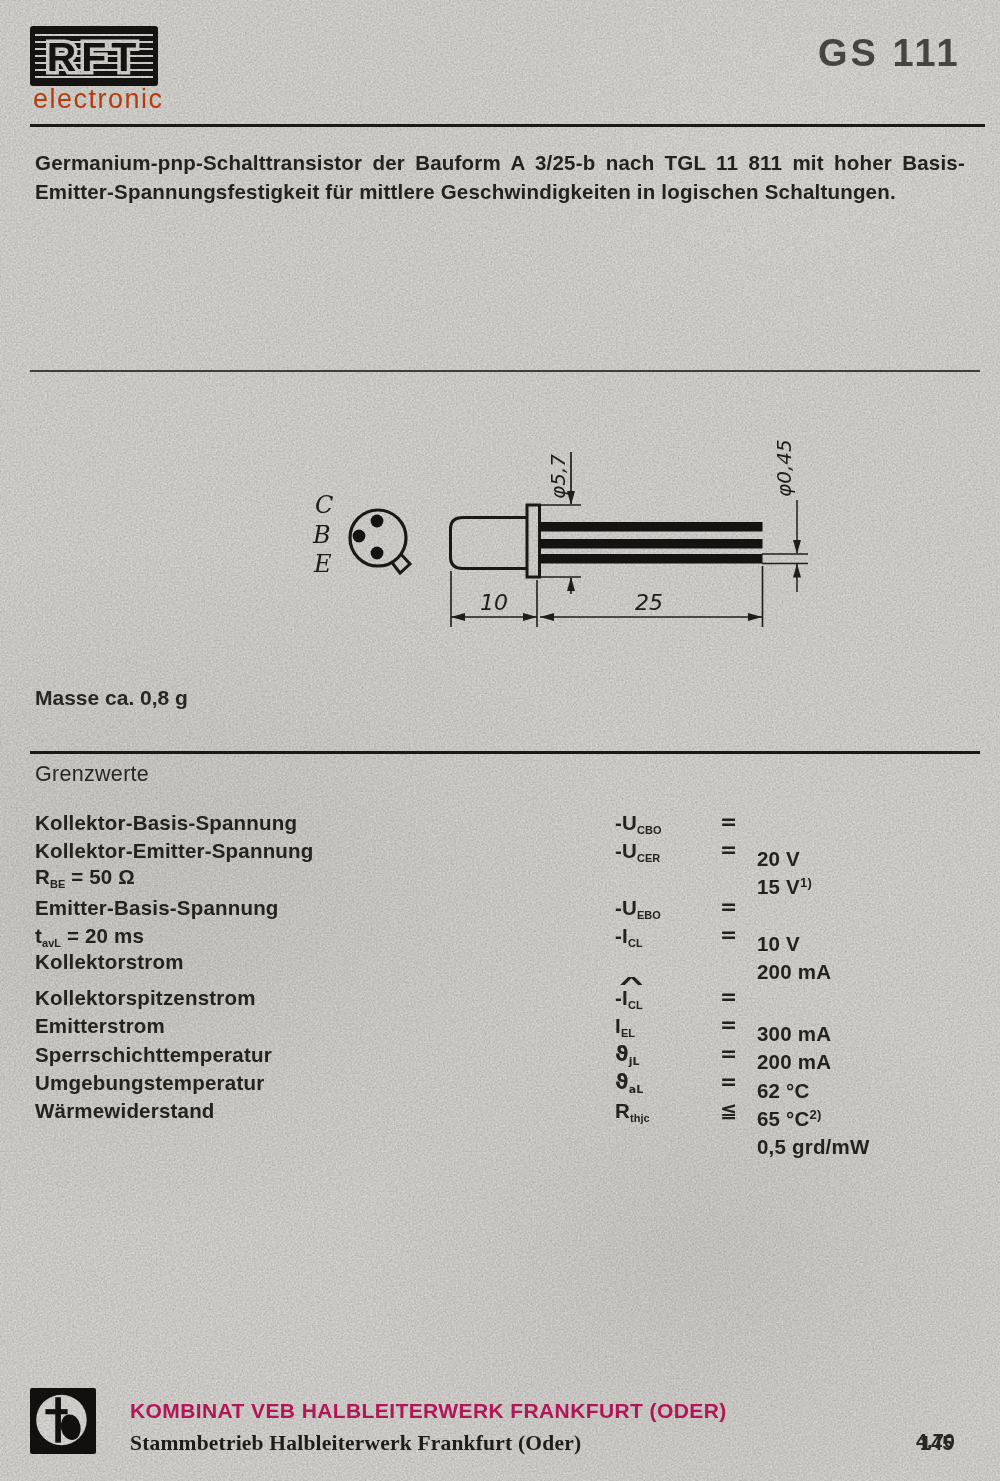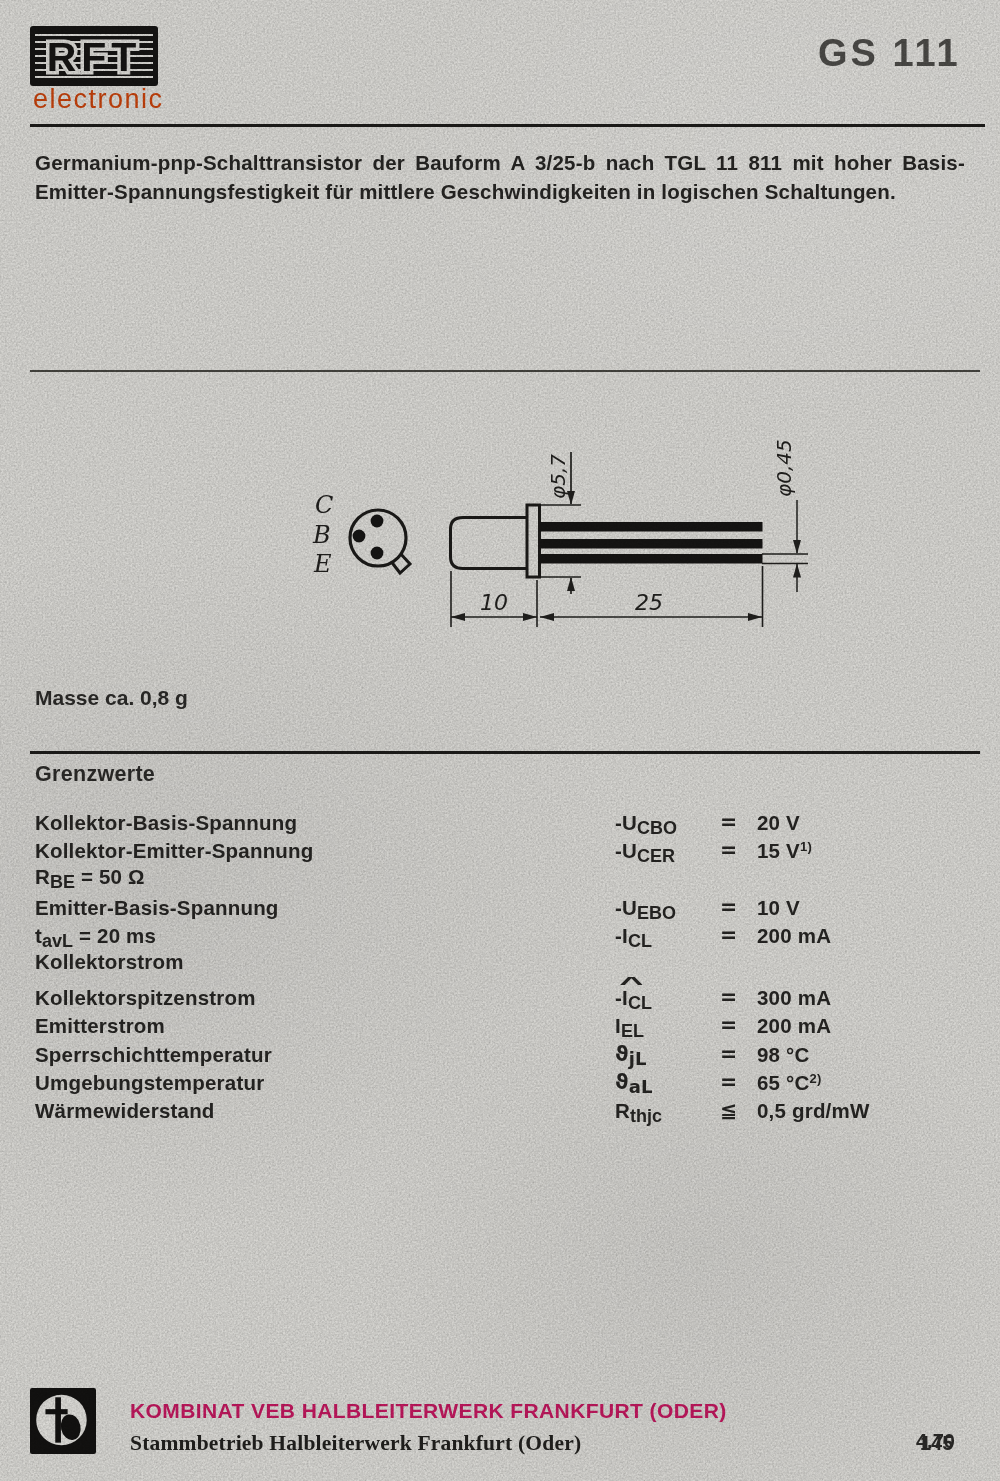--- a/index.html
+++ b/index.html
@@ -25,29 +25,29 @@
   .rule1{left:30px;top:124px;width:955px;height:3px;}
   .rule2{left:30px;top:370px;width:950px;height:2px;background:#45443f;}
   .rule3{left:30px;top:751px;width:950px;height:3px;}
 
   .desc{left:35px;top:148px;width:930px;font-size:20.5px;font-weight:bold;line-height:29px;color:#262523;letter-spacing:0.2px;}
   .desc .l1{text-align:justify;text-align-last:justify;}
   .desc .l2{text-align:left;}
 
   .mass-note{left:35px;top:686px;font-size:21px;font-weight:bold;}
 
-  .limits-title{left:35px;top:762px;font-size:21.5px;font-weight:bold;letter-spacing:0.3px;}
+  .limits-title{left:35px;top:762px;font-size:21.5px;font-weight:normal;letter-spacing:0.3px;}
 
   .ltable{left:35px;top:805px;width:930px;height:320px;text-align:right;}
   .lrow{position:absolute;left:0;width:930px;height:27px;font-size:20.5px;font-weight:bold;line-height:27px;letter-spacing:0.2px;color:#262523;}
   .lrow .lbl{position:absolute;left:0;white-space:nowrap;}
   .lrow .sym{position:absolute;left:580px;white-space:nowrap;}
   .lrow .rel{position:absolute;left:685px;white-space:nowrap;font-family:"DejaVu Sans","Liberation Sans",sans-serif;}
-  .lrow .val{position:absolute;left:722px;white-space:nowrap;}
-  .sub{font-size:18px;font-weight:bold;position:relative;top:4px;letter-spacing:0;}
+  .lrow .val{position:absolute;left:722px;white-space:nowrap;margin-top:36px;}
+  .sub{font-size:11px;font-weight:bold;position:relative;top:4px;letter-spacing:0;}
   .sup{font-size:13px;font-weight:bold;position:relative;top:-7px;}
   .hat{position:absolute;left:12px;top:-14px;display:inline-block;transform:scaleX(2.6) scaleY(1.1);font-size:16px;font-weight:bold;}
   .greek{font-family:"DejaVu Sans",sans-serif;}
 
   
   .hfo-logo{left:30px;top:1388px;width:66px;height:66px;}
   .footer-line1{left:130px;top:1399px;font-size:21px;font-weight:bold;letter-spacing:0.4px;color:#be185d;}
   .footer-line2{left:130px;top:1431px;font-size:21.5px;font-weight:bold;font-family:"Liberation Serif",serif;color:#21201e;letter-spacing:0.2px;}
   .date-code{left:916px;top:1386px;font-size:20px;font-weight:bold;margin-top:44px;}
   .page-no{left:920px;top:1432px;font-size:20px;font-weight:bold;}
@@ -195,21 +195,21 @@
     <span class="lbl"><span>Emitterstrom</span></span>
     <span class="sym"><span>I</span><span class="sub">EL</span></span>
     <span class="rel">=</span>
     <span class="val"><span>200 mA</span></span>
   </div>
 
   <div class="lrow" style="top:236px">
     <span class="lbl"><span>Sperrschichttemperatur</span></span>
     <span class="sym greek"><span>ϑ</span><span class="sub">jL</span></span>
     <span class="rel">=</span>
-    <span class="val"><span>98 °C</span></span>
+    <span class="val"><span>62 °C</span></span>
   </div>
 
   <div class="lrow" style="top:264px">
     <span class="lbl"><span>Umgebungstemperatur</span></span>
     <span class="sym greek"><span>ϑ</span><span class="sub">aL</span></span>
     <span class="rel">=</span>
     <span class="val"><span>65 °C</span><span class="sup">2)</span></span>
   </div>
 
   <div class="lrow" style="top:292px">

